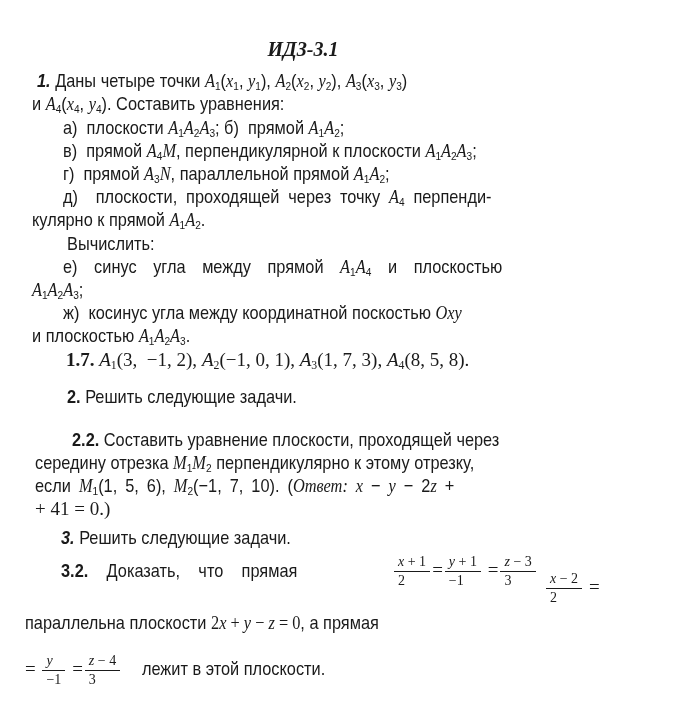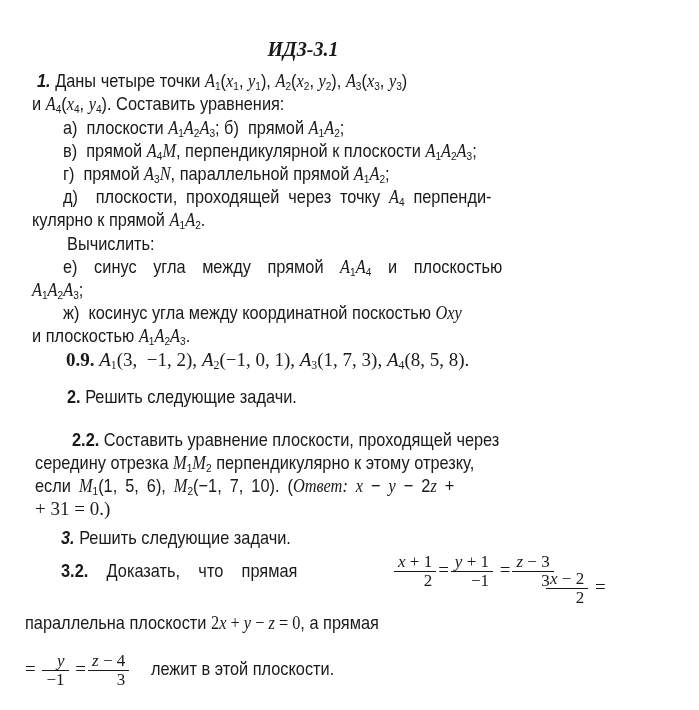--- a/index.html
+++ b/index.html
@@ -7,21 +7,21 @@
          font-family:"Liberation Serif", "DejaVu Serif", serif; color:#1a1a1a; }
   .line { position:absolute; white-space:nowrap; font-size:19px; line-height:22px;
           transform-origin:left top; }
   .cond { font-family:"Liberation Sans Narrow","Liberation Sans", sans-serif; transform:scaleX(0.86); }
   .title { position:absolute; left:0; width:606px; top:38px; text-align:center;
            font-size:20px; font-weight:bold; font-style:italic; }
   i.v { font-style:italic; font-family:"Liberation Serif", serif; }
   sub { font-size:0.62em; vertical-align:-0.25em; }
   b.n { font-weight:bold; }
   b.ni { font-weight:bold; font-style:italic; }
-  .frac { display:inline-block; vertical-align:middle; text-align:right; margin:0 2px; font-family:"Liberation Serif", serif; font-size:17px; }
+  .frac { display:inline-block; vertical-align:middle; text-align:left; margin:0 2px; font-family:"Liberation Serif", serif; font-size:14px; }
   .frac .num { display:block; border-bottom:1.4px solid #1a1a1a; padding:0 4px; line-height:18px; }
   .frac .den { display:block; line-height:18px; padding:0 4px; }
   .math { font-family:"Liberation Serif", serif; }
 </style>
 </head>
 <body>
 
 <div class="title">ИДЗ-3.1</div>
 
 <div class="line cond" style="left:37px;top:70px;"><b class="ni">1.</b> <span>Даны четыре точки</span> <i class="v">A</i><sub>1</sub>(<i class="v">x</i><sub>1</sub>, <i class="v">y</i><sub>1</sub>), <i class="v">A</i><sub>2</sub>(<i class="v">x</i><sub>2</sub>, <i class="v">y</i><sub>2</sub>), <i class="v">A</i><sub>3</sub>(<i class="v">x</i><sub>3</sub>, <i class="v">y</i><sub>3</sub>)</div>
@@ -29,27 +29,27 @@
 <div class="line cond" style="left:63px;top:117px;">а)&nbsp; плоскости <i class="v">A</i><sub>1</sub><i class="v">A</i><sub>2</sub><i class="v">A</i><sub>3</sub>; б)&nbsp; прямой <i class="v">A</i><sub>1</sub><i class="v">A</i><sub>2</sub>;</div>
 <div class="line cond" style="left:63px;top:140px;">в)&nbsp; прямой <i class="v">A</i><sub>4</sub><i class="v">M</i>, перпендикулярной к плоскости <i class="v">A</i><sub>1</sub><i class="v">A</i><sub>2</sub><i class="v">A</i><sub>3</sub>;</div>
 <div class="line cond" style="left:63px;top:163px;">г)&nbsp; прямой <i class="v">A</i><sub>3</sub><i class="v">N</i>, параллельной прямой <i class="v">A</i><sub>1</sub><i class="v">A</i><sub>2</sub>;</div>
 <div class="line cond" style="left:63px;top:186px;word-spacing:5px;">д)&nbsp; плоскости, проходящей через точку <i class="v">A</i><sub>4</sub> перпенди-</div>
 <div class="line cond" style="left:32px;top:209px;">кулярно к прямой <i class="v">A</i><sub>1</sub><i class="v">A</i><sub>2</sub>.</div>
 <div class="line cond" style="left:67px;top:233px;">Вычислить:</div>
 <div class="line cond" style="left:63px;top:256px;word-spacing:14px;">е) синус угла между прямой <i class="v">A</i><sub>1</sub><i class="v">A</i><sub>4</sub> и плоскостью</div>
 <div class="line cond" style="left:32px;top:279px;"><i class="v">A</i><sub>1</sub><i class="v">A</i><sub>2</sub><i class="v">A</i><sub>3</sub>;</div>
 <div class="line cond" style="left:63px;top:302px;">ж)&nbsp; косинус угла между координатной поскостью <i class="v">Oxy</i></div>
 <div class="line cond" style="left:32px;top:325px;">и плоскостью <i class="v">A</i><sub>1</sub><i class="v">A</i><sub>2</sub><i class="v">A</i><sub>3</sub>.</div>
-<div class="line" style="left:66px;top:349px;font-size:19px;"><b class="n">0.9.</b> <i class="v">A</i><sub>1</sub>(3, &nbsp;−1, 2), <i class="v">A</i><sub>2</sub>(−1, 0, 1), <i class="v">A</i><sub>3</sub>(1, 7, 3), <i class="v">A</i><sub>4</sub>(8, 5, 8).</div>
+<div class="line" style="left:66px;top:349px;font-size:19px;"><b class="n">1.7.</b> <i class="v">A</i><sub>1</sub>(3, &nbsp;−1, 2), <i class="v">A</i><sub>2</sub>(−1, 0, 1), <i class="v">A</i><sub>3</sub>(1, 7, 3), <i class="v">A</i><sub>4</sub>(8, 5, 8).</div>
 
 <div class="line cond" style="left:67px;top:386px;"><b class="n">2.</b> <span>Решить следующие задачи.</span></div>
 <div class="line cond" style="left:72px;top:429px;"><b class="n">2.2.</b> Составить уравнение плоскости, проходящей через</div>
 <div class="line cond" style="left:35px;top:452px;">середину отрезка <i class="v">M</i><sub>1</sub><i class="v">M</i><sub>2</sub> перпендикулярно к этому отрезку,</div>
 <div class="line cond" style="left:35px;top:475px;word-spacing:4px;">если <i class="v">M</i><sub>1</sub>(1, 5, 6), <i class="v">M</i><sub>2</sub>(−1, 7, 10). (<i class="v">Ответ:</i> <i class="v">x</i> − <i class="v">y</i> − 2<i class="v">z</i> +</div>
-<div class="line math" style="left:35px;top:498px;">+ 31 = 0.)</div>
+<div class="line math" style="left:35px;top:498px;">+ 41 = 0.)</div>
 
 <div class="line cond" style="left:61px;top:527px;"><b class="ni">3.</b> <span>Решить следующие задачи.</span></div>
 
 <div class="line cond" style="left:61px;top:560px;word-spacing:16px;"><b class="n">3.2.</b> <span>Доказать, что прямая</span></div>
 <div class="line" style="left:392px;top:553px;">
   <span class="frac"><span class="num"><i class="v">x</i> + 1</span><span class="den">2</span></span>=<span class="frac"><span class="num"><i class="v">y</i> + 1</span><span class="den">−1</span></span> =<span class="frac"><span class="num"><i class="v">z</i> − 3</span><span class="den">3</span></span>
 </div>
 
 <div class="line cond" style="left:25px;top:612px;">параллельна плоскости <span class="math">2<i class="v">x</i> + <i class="v">y</i> − <i class="v">z</i> = 0</span>, а прямая</div>
 <div class="line" style="left:544px;top:570px;">

